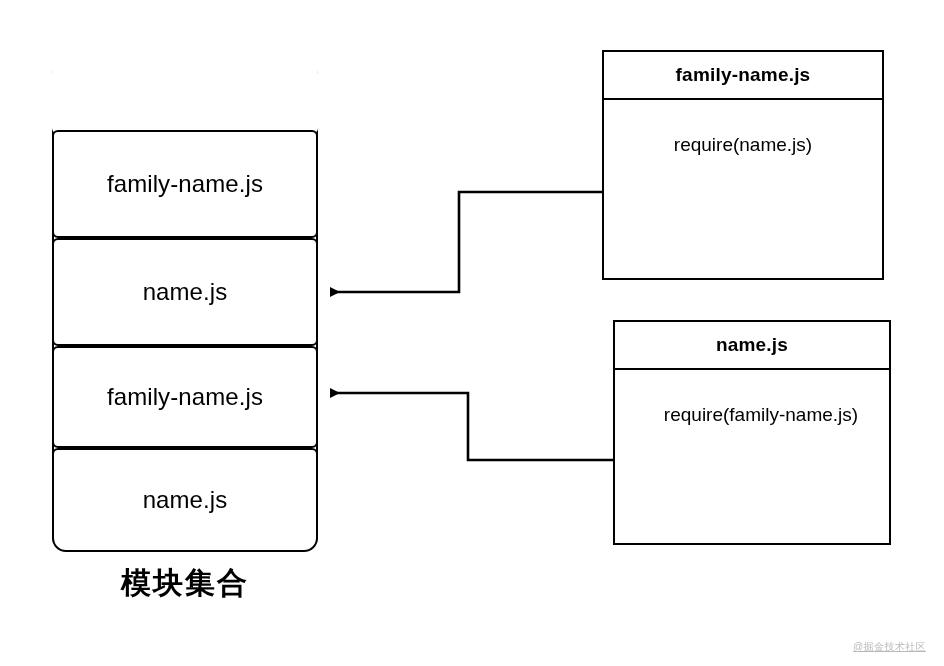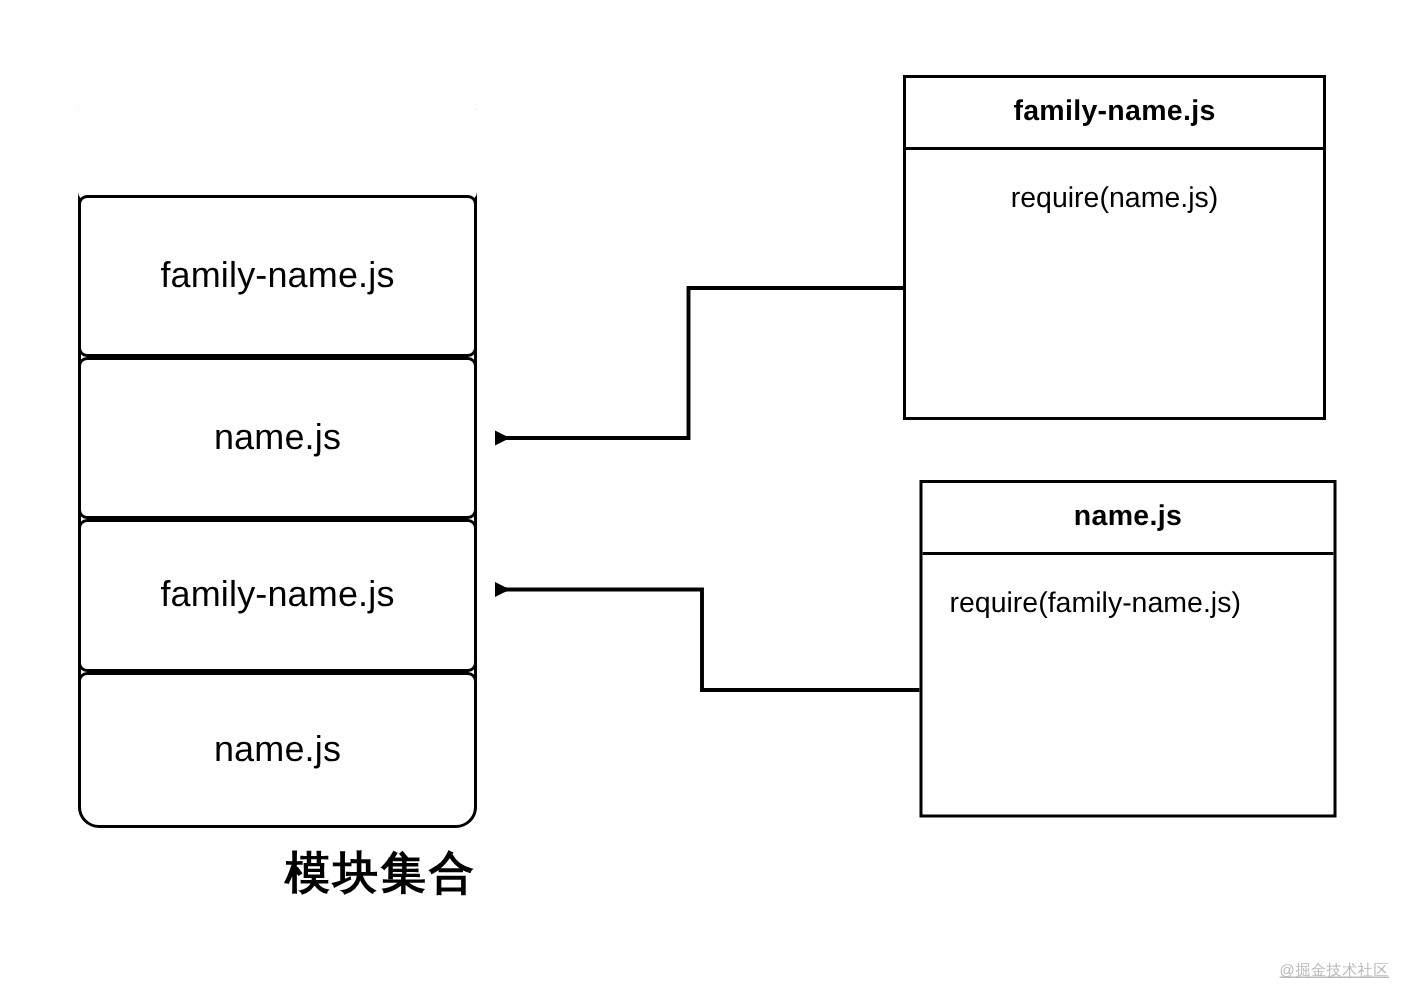--- a/index.html
+++ b/index.html
@@ -62,21 +62,21 @@
     letter-spacing: 0.1px;
     white-space: nowrap;
   }
 
   
   .stack-caption {
     position: absolute;
     left: 52px;
     top: 565px;
     width: 266px;
-    text-align: right;
+    text-align: center;
     font-size: 30px;
     font-weight: bold;
     color: #000000;
     letter-spacing: 2px;
     line-height: 1.2;
   }
 
   
   .card {
     position: absolute;
@@ -94,34 +94,34 @@
   }
   .card-title {
     font-size: 19px;
     font-weight: bold;
     color: #000000;
     letter-spacing: 0.2px;
     white-space: nowrap;
   }
   .card-body {
     position: relative;
-    padding-top: 22px;
+    padding-top: 34px;
     overflow: hidden;
     height: calc(100% - 48px);
   }
   .card-body-text {
     display: block;
     text-align: center;
     font-size: 19px;
     color: #000000;
     white-space: nowrap;
     line-height: 1.2;
   }
   .card-body-text.is-clipped {
-    text-align: left;
+    text-align: center;
     padding-left: 18px;
   }
 
   
   #connectors {
     position: absolute;
     left: 0;
     top: 0;
     width: 944px;
     height: 666px;

